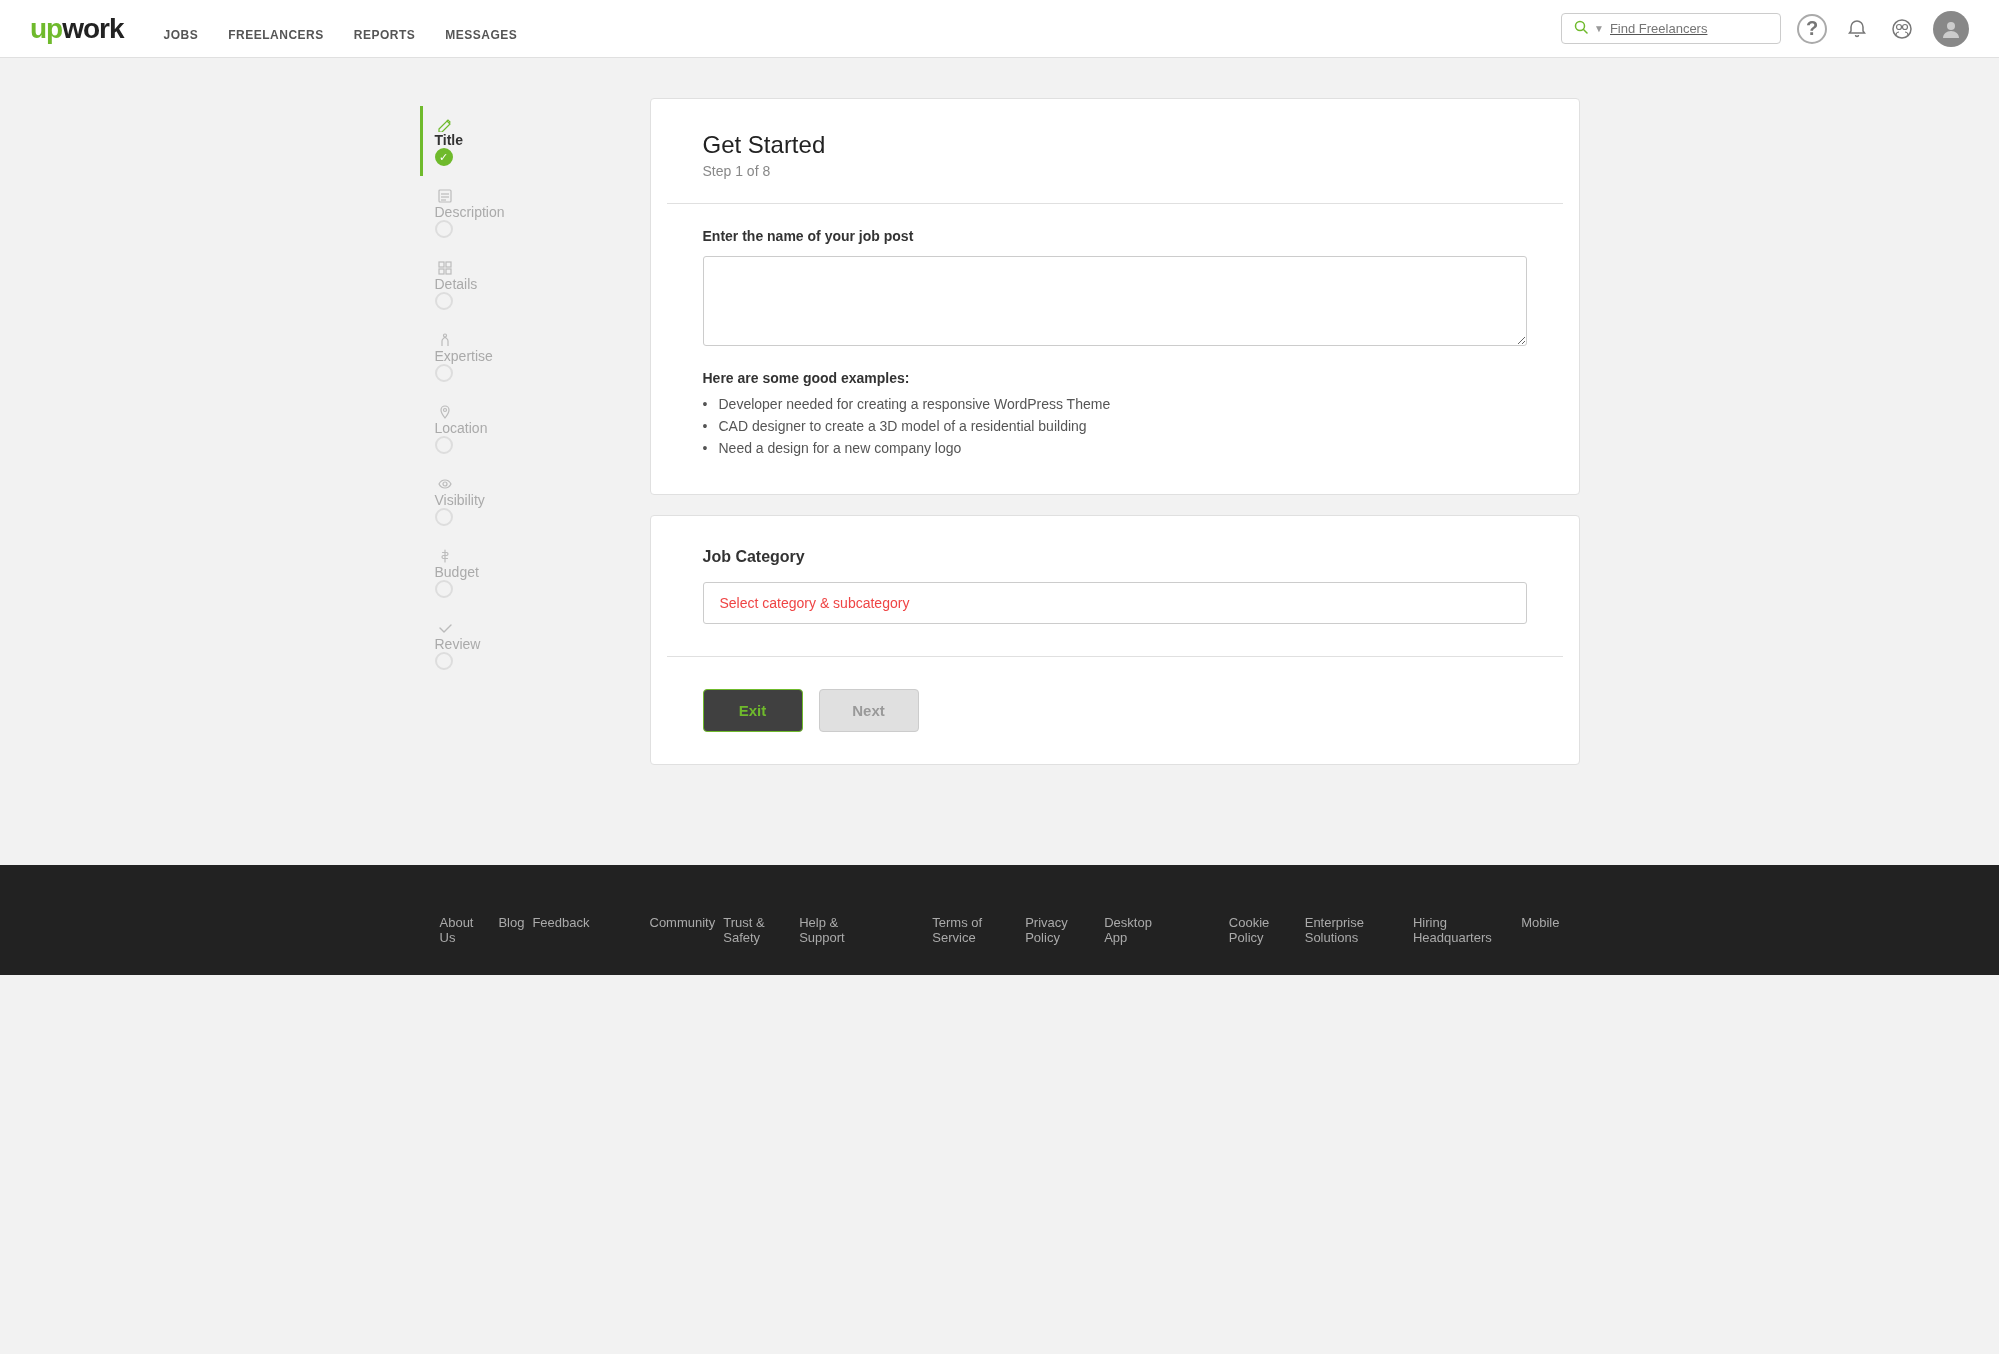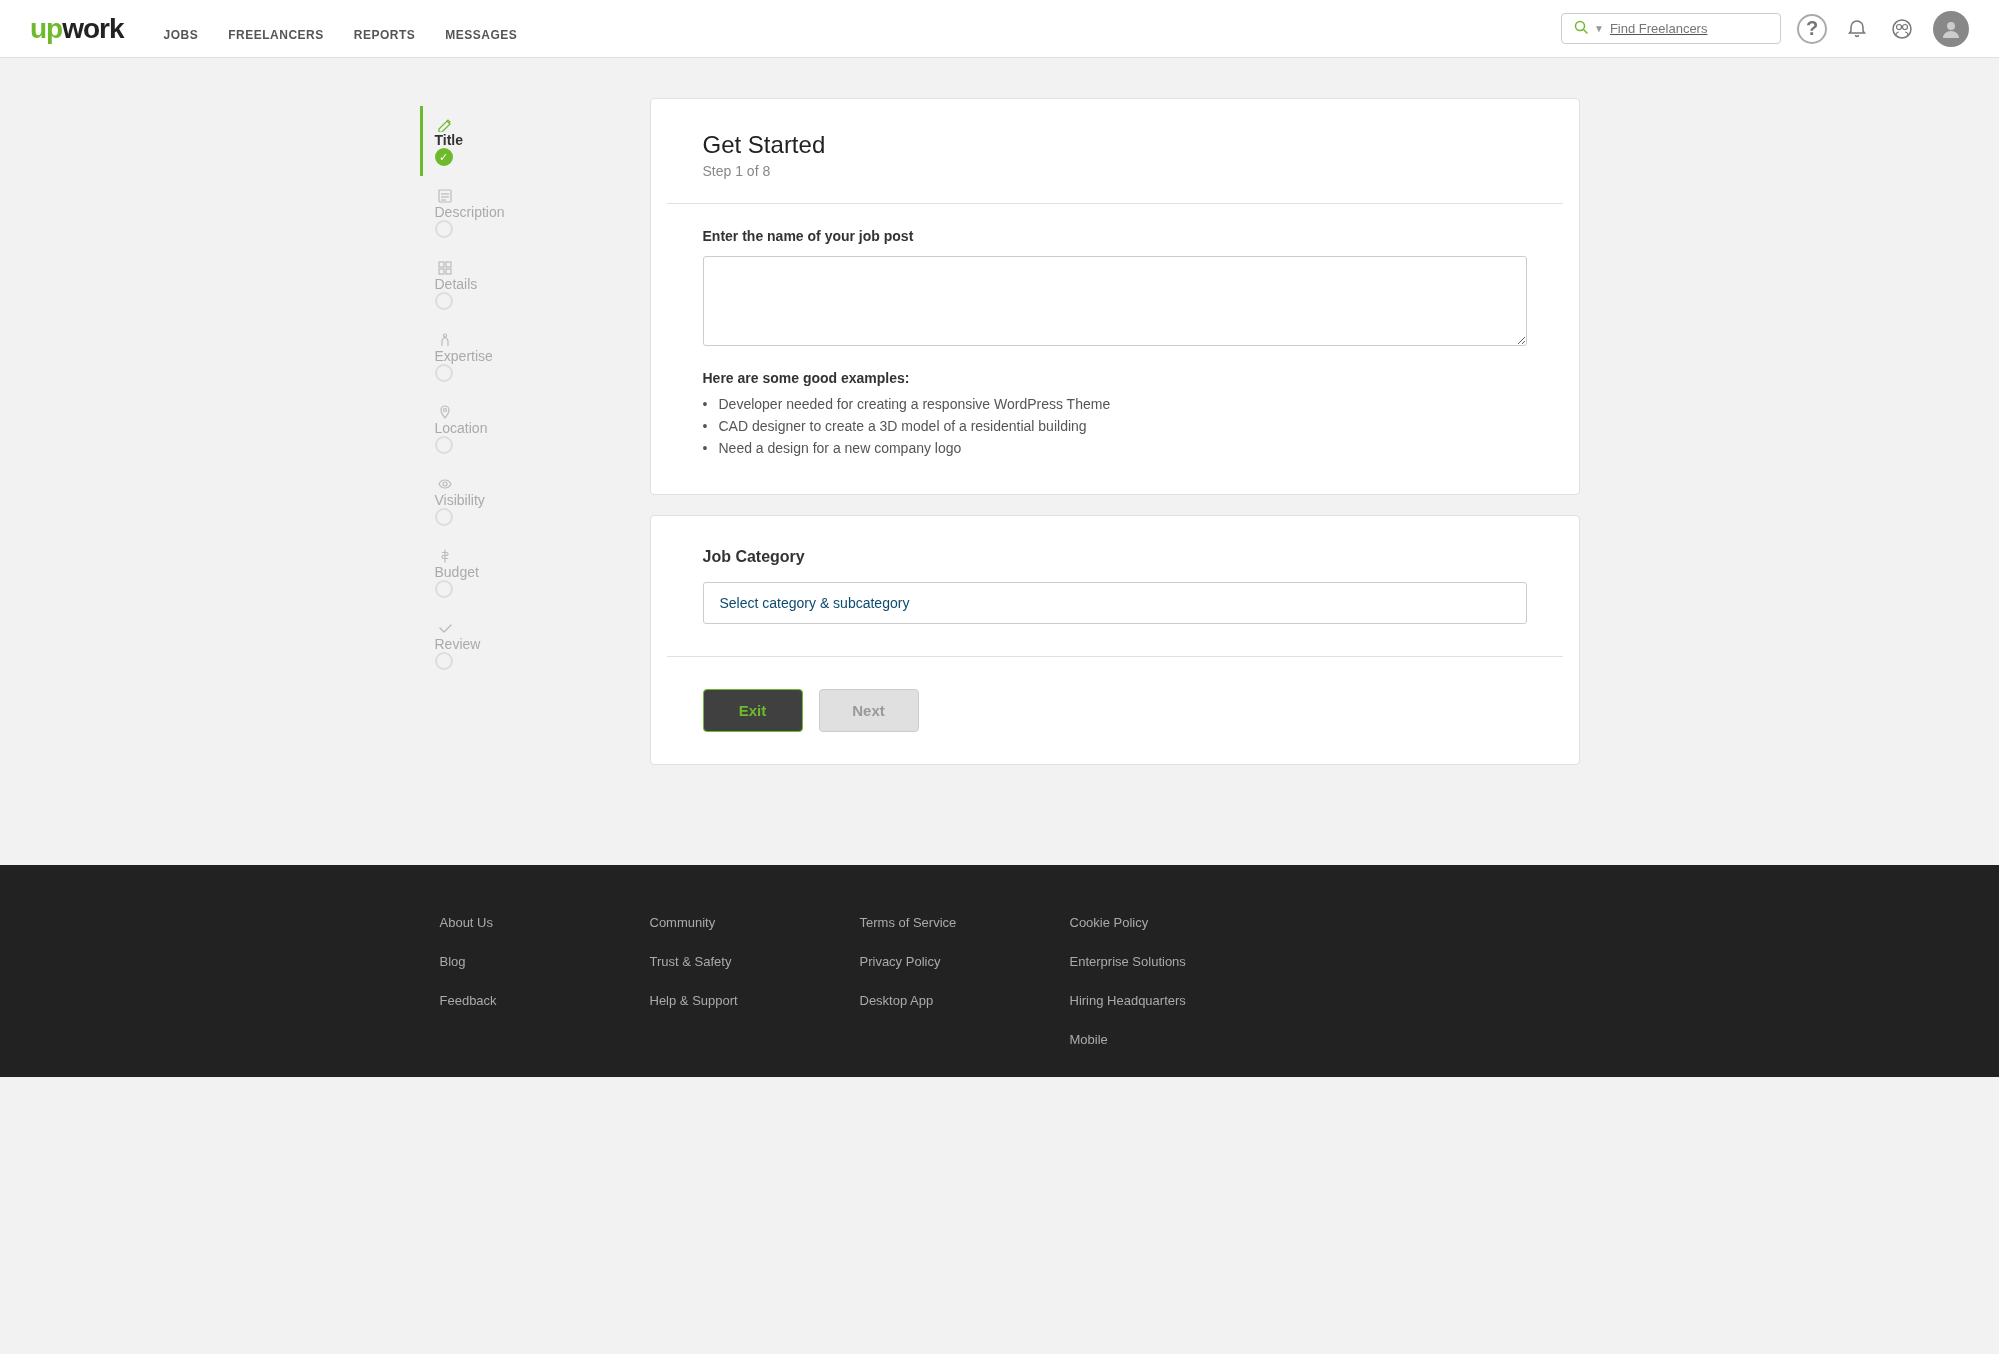--- a/index.html
+++ b/index.html
@@ -231,21 +231,21 @@
       font-weight: 600;
       color: #333;
       margin-bottom: 16px;
     }
     .category-select {
       width: 100%;
       border: 1px solid #ccc;
       border-radius: 3px;
       padding: 12px 16px;
       font-size: 14px;
-      color: #0c4a6e;
+      color: #ef4444;
       background: #fff;
       cursor: pointer;
       outline: none;
       appearance: none;
     }
 
     
     .buttons-row {
       display: flex;
       gap: 16px;
@@ -283,22 +283,22 @@
     }
     .footer-inner {
       max-width: 1200px;
       margin: 0 auto;
       padding: 0 40px;
       display: flex;
       gap: 60px;
     }
     .footer-col {
       display: flex;
-      flex-direction: column;
-      gap: 24px;
+      flex-direction: row;
+      gap: 8px;
       min-width: 150px;
     }
     .footer-link {
       font-size: 13px;
       color: #aaa;
       text-decoration: none;
       cursor: pointer;
     }
   </style>
 </head>

